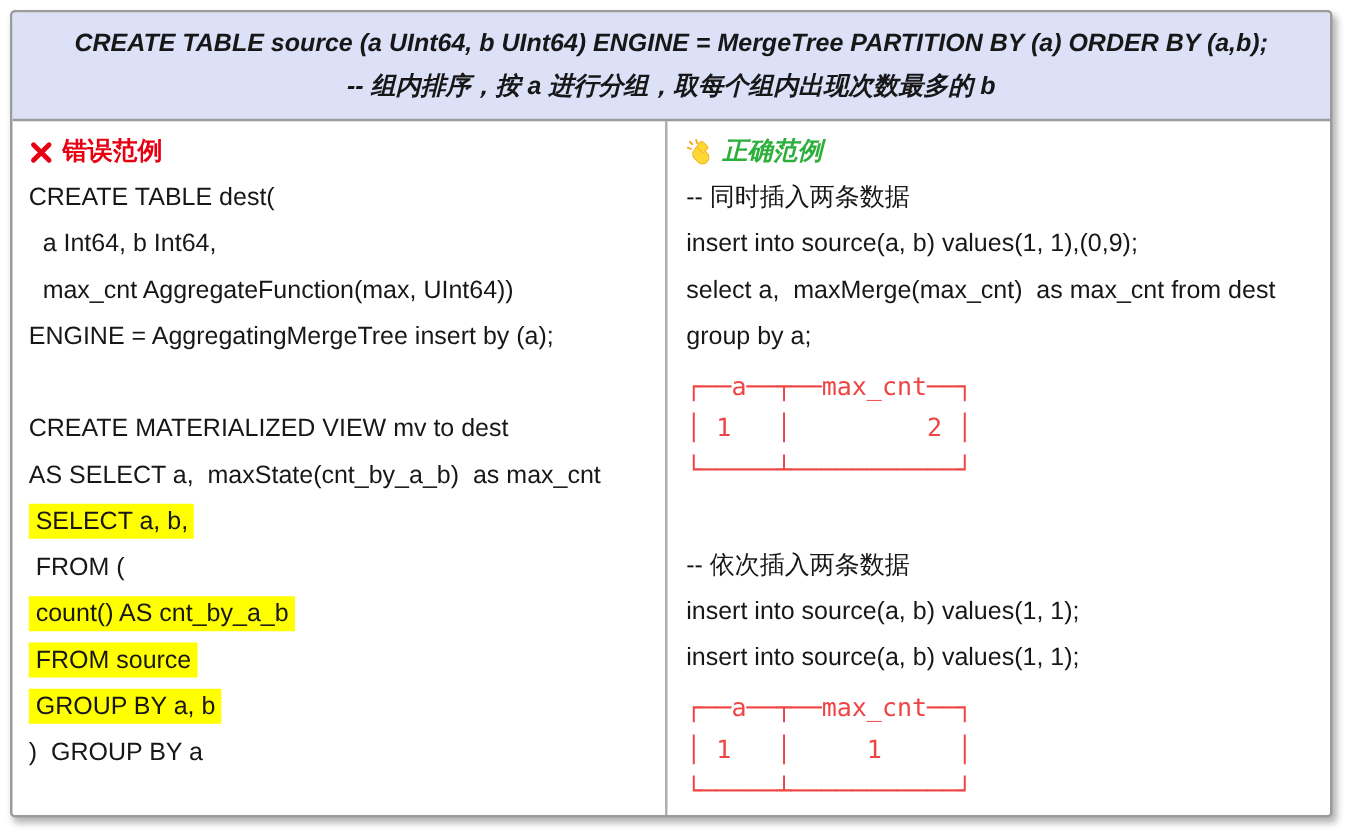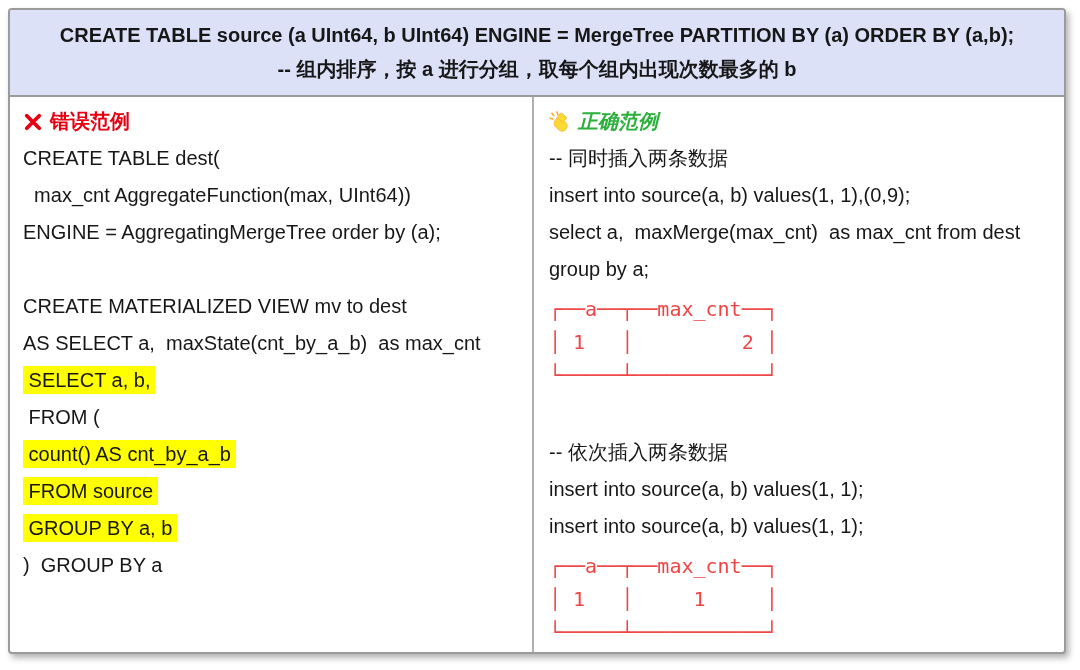--- a/index.html
+++ b/index.html
@@ -23,20 +23,21 @@
     display: flex;
     flex-direction: column;
     overflow: hidden;
   }
   .header {
     background: #dce1f8;
     border-bottom: 2px solid #9b9b9b;
     text-align: center;
     padding: 8px 8px 9px 8px;
     flex: 0 0 auto;
+    font-style: italic;
   }
   .h-line {
     font-weight: 700;
     font-size: 20px;
     line-height: 34px;
     white-space: pre;
   }
   .content {
     flex: 1;
     display: flex;
@@ -102,22 +103,23 @@
     <div class="col-left">
       <div class="sec-title wrong-title">
         <span class="icon">
           <svg width="20" height="20" viewBox="0 0 24 24">
             <path d="M4.5 4.5 L19.5 19.5 M19.5 4.5 L4.5 19.5" stroke="#e60012" stroke-width="4.6" stroke-linecap="round" fill="none"></path>
           </svg>
         </span>
         <span>错误范例</span>
       </div>
       <div class="line"><span class="txt">CREATE TABLE dest(</span></div>
+      <div class="line"><span class="txt">  a Int64, b Int64,</span></div>
       <div class="line"><span class="txt">  max_cnt AggregateFunction(max, UInt64))</span></div>
-      <div class="line"><span class="txt">ENGINE = AggregatingMergeTree order by (a);</span></div>
+      <div class="line"><span class="txt">ENGINE = AggregatingMergeTree insert by (a);</span></div>
       <div class="line"><span class="txt"></span></div>
       <div class="line"><span class="txt">CREATE MATERIALIZED VIEW mv to dest</span></div>
       <div class="line"><span class="txt">AS SELECT a,  maxState(cnt_by_a_b)  as max_cnt</span></div>
       <div class="line hl"><span class="txt"> SELECT a, b,</span></div>
       <div class="line"><span class="txt"> FROM (</span></div>
       <div class="line hl"><span class="txt"> count() AS cnt_by_a_b</span></div>
       <div class="line hl"><span class="txt"> FROM source</span></div>
       <div class="line hl"><span class="txt"> GROUP BY a, b</span></div>
       <div class="line"><span class="txt">)  GROUP BY a</span></div>
     </div>

